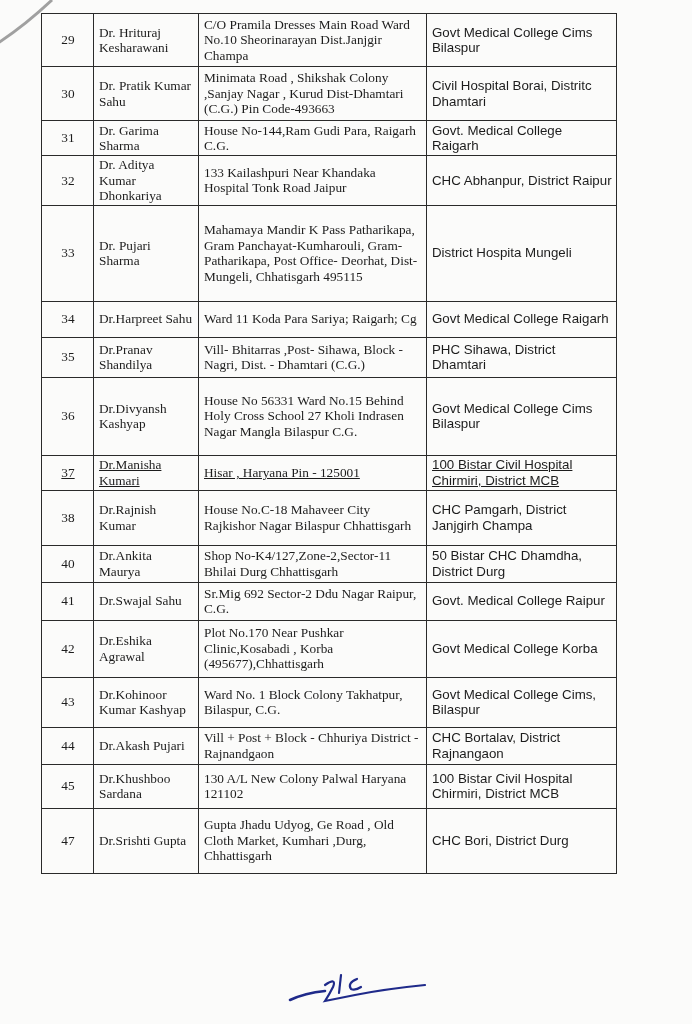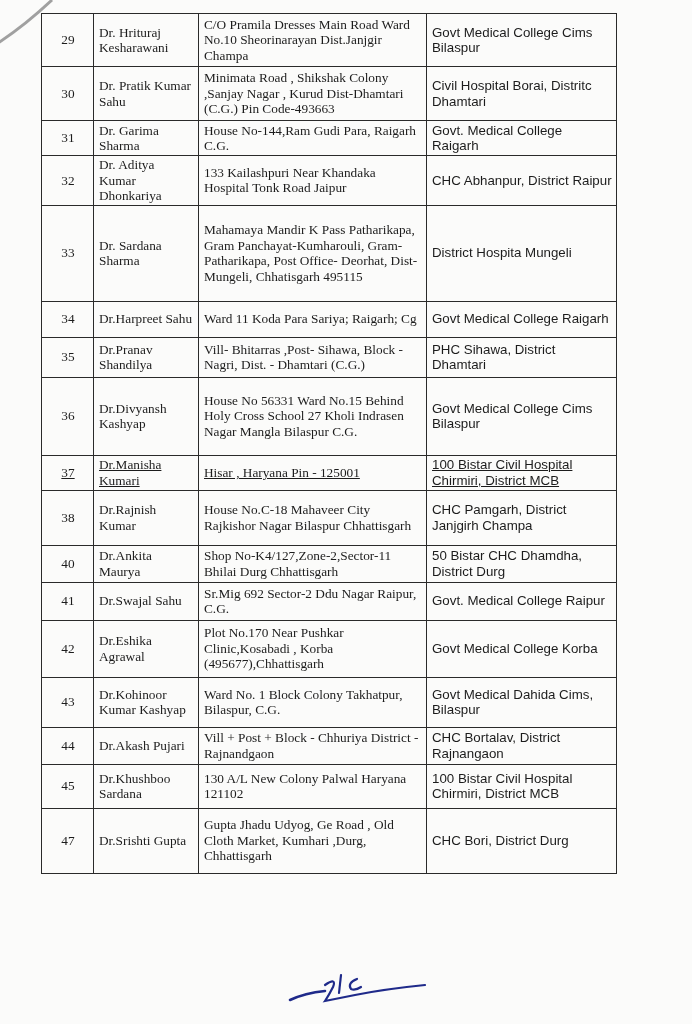--- a/index.html
+++ b/index.html
@@ -67,21 +67,21 @@
         <td class="posting">Govt. Medical College Raigarh</td>
       </tr>
       <tr style="height: 45px;">
         <td class="sno">32</td>
         <td class="name">Dr. Aditya Kumar Dhonkariya</td>
         <td class="addr">133 Kailashpuri Near Khandaka Hospital Tonk Road Jaipur</td>
         <td class="posting">CHC Abhanpur, District Raipur</td>
       </tr>
       <tr style="height: 96px;">
         <td class="sno">33</td>
-        <td class="name">Dr. Sardana Sharma</td>
+        <td class="name">Dr. Pujari Sharma</td>
         <td class="addr">Mahamaya Mandir K Pass Patharikapa, Gram Panchayat-Kumharouli, Gram- Patharikapa, Post Office- Deorhat, Dist- Mungeli, Chhatisgarh 495115</td>
         <td class="posting">District Hospita Mungeli</td>
       </tr>
       <tr style="height: 36px;">
         <td class="sno">34</td>
         <td class="name">Dr.Harpreet Sahu</td>
         <td class="addr">Ward 11 Koda Para Sariya; Raigarh; Cg</td>
         <td class="posting">Govt Medical College Raigarh</td>
       </tr>
       <tr style="height: 40px;">
@@ -123,21 +123,21 @@
       <tr style="height: 57px;">
         <td class="sno">42</td>
         <td class="name">Dr.Eshika Agrawal</td>
         <td class="addr">Plot No.170 Near Pushkar Clinic,Kosabadi , Korba (495677),Chhattisgarh</td>
         <td class="posting">Govt Medical College Korba</td>
       </tr>
       <tr style="height: 50px;">
         <td class="sno">43</td>
         <td class="name">Dr.Kohinoor Kumar Kashyap</td>
         <td class="addr">Ward No. 1 Block Colony Takhatpur, Bilaspur, C.G.</td>
-        <td class="posting">Govt Medical Dahida Cims, Bilaspur</td>
+        <td class="posting">Govt Medical College Cims, Bilaspur</td>
       </tr>
       <tr style="height: 37px;">
         <td class="sno">44</td>
         <td class="name">Dr.Akash Pujari</td>
         <td class="addr">Vill + Post + Block - Chhuriya District -Rajnandgaon</td>
         <td class="posting">CHC Bortalav, District Rajnangaon</td>
       </tr>
       <tr style="height: 44px;">
         <td class="sno">45</td>
         <td class="name">Dr.Khushboo Sardana</td>

